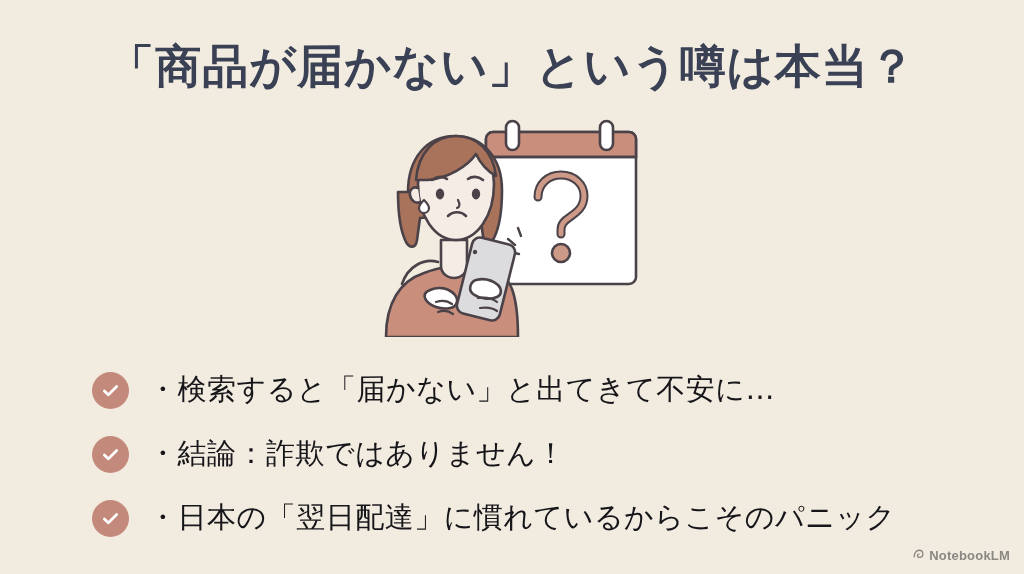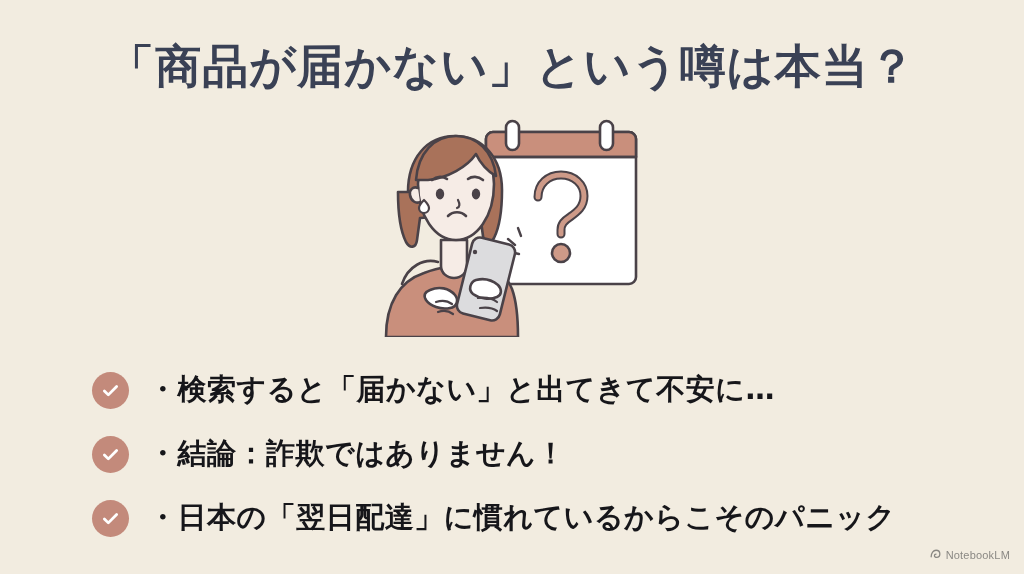--- a/index.html
+++ b/index.html
@@ -52,39 +52,39 @@
     width:37px;height:37px;
     border-radius:50%;
     background:#c38a7b;
     flex:0 0 37px;
     display:flex;align-items:center;justify-content:center;
     margin-right:19px;
   }
   .check-circle svg{display:block;}
   .bullet-text{
     font-size:29px;
-    font-weight:700;
+    font-weight:400;
     color:#16161a;
     letter-spacing:0.5px;
     white-space:nowrap;
     font-family:"DejaVu Sans","Liberation Sans",sans-serif;
   }
 
   
   .watermark{
     position:absolute;
     right:14px;bottom:10px;
     display:flex;align-items:center;gap:4px;
     opacity:.62;
   }
   .watermark .wm-icon{display:block;}
   .watermark .wm-label{
-    font-size:11px;
+    font-size:13px;
     color:#4a4a4a;
-    font-weight:400;
+    font-weight:700;
     letter-spacing:.2px;
     font-family:"Liberation Sans",sans-serif;
   }
 </style>
 </head>
 <body>
 
 <div class="slide">
 
   <div class="title">「商品が届かない」という噂は本当？</div>

